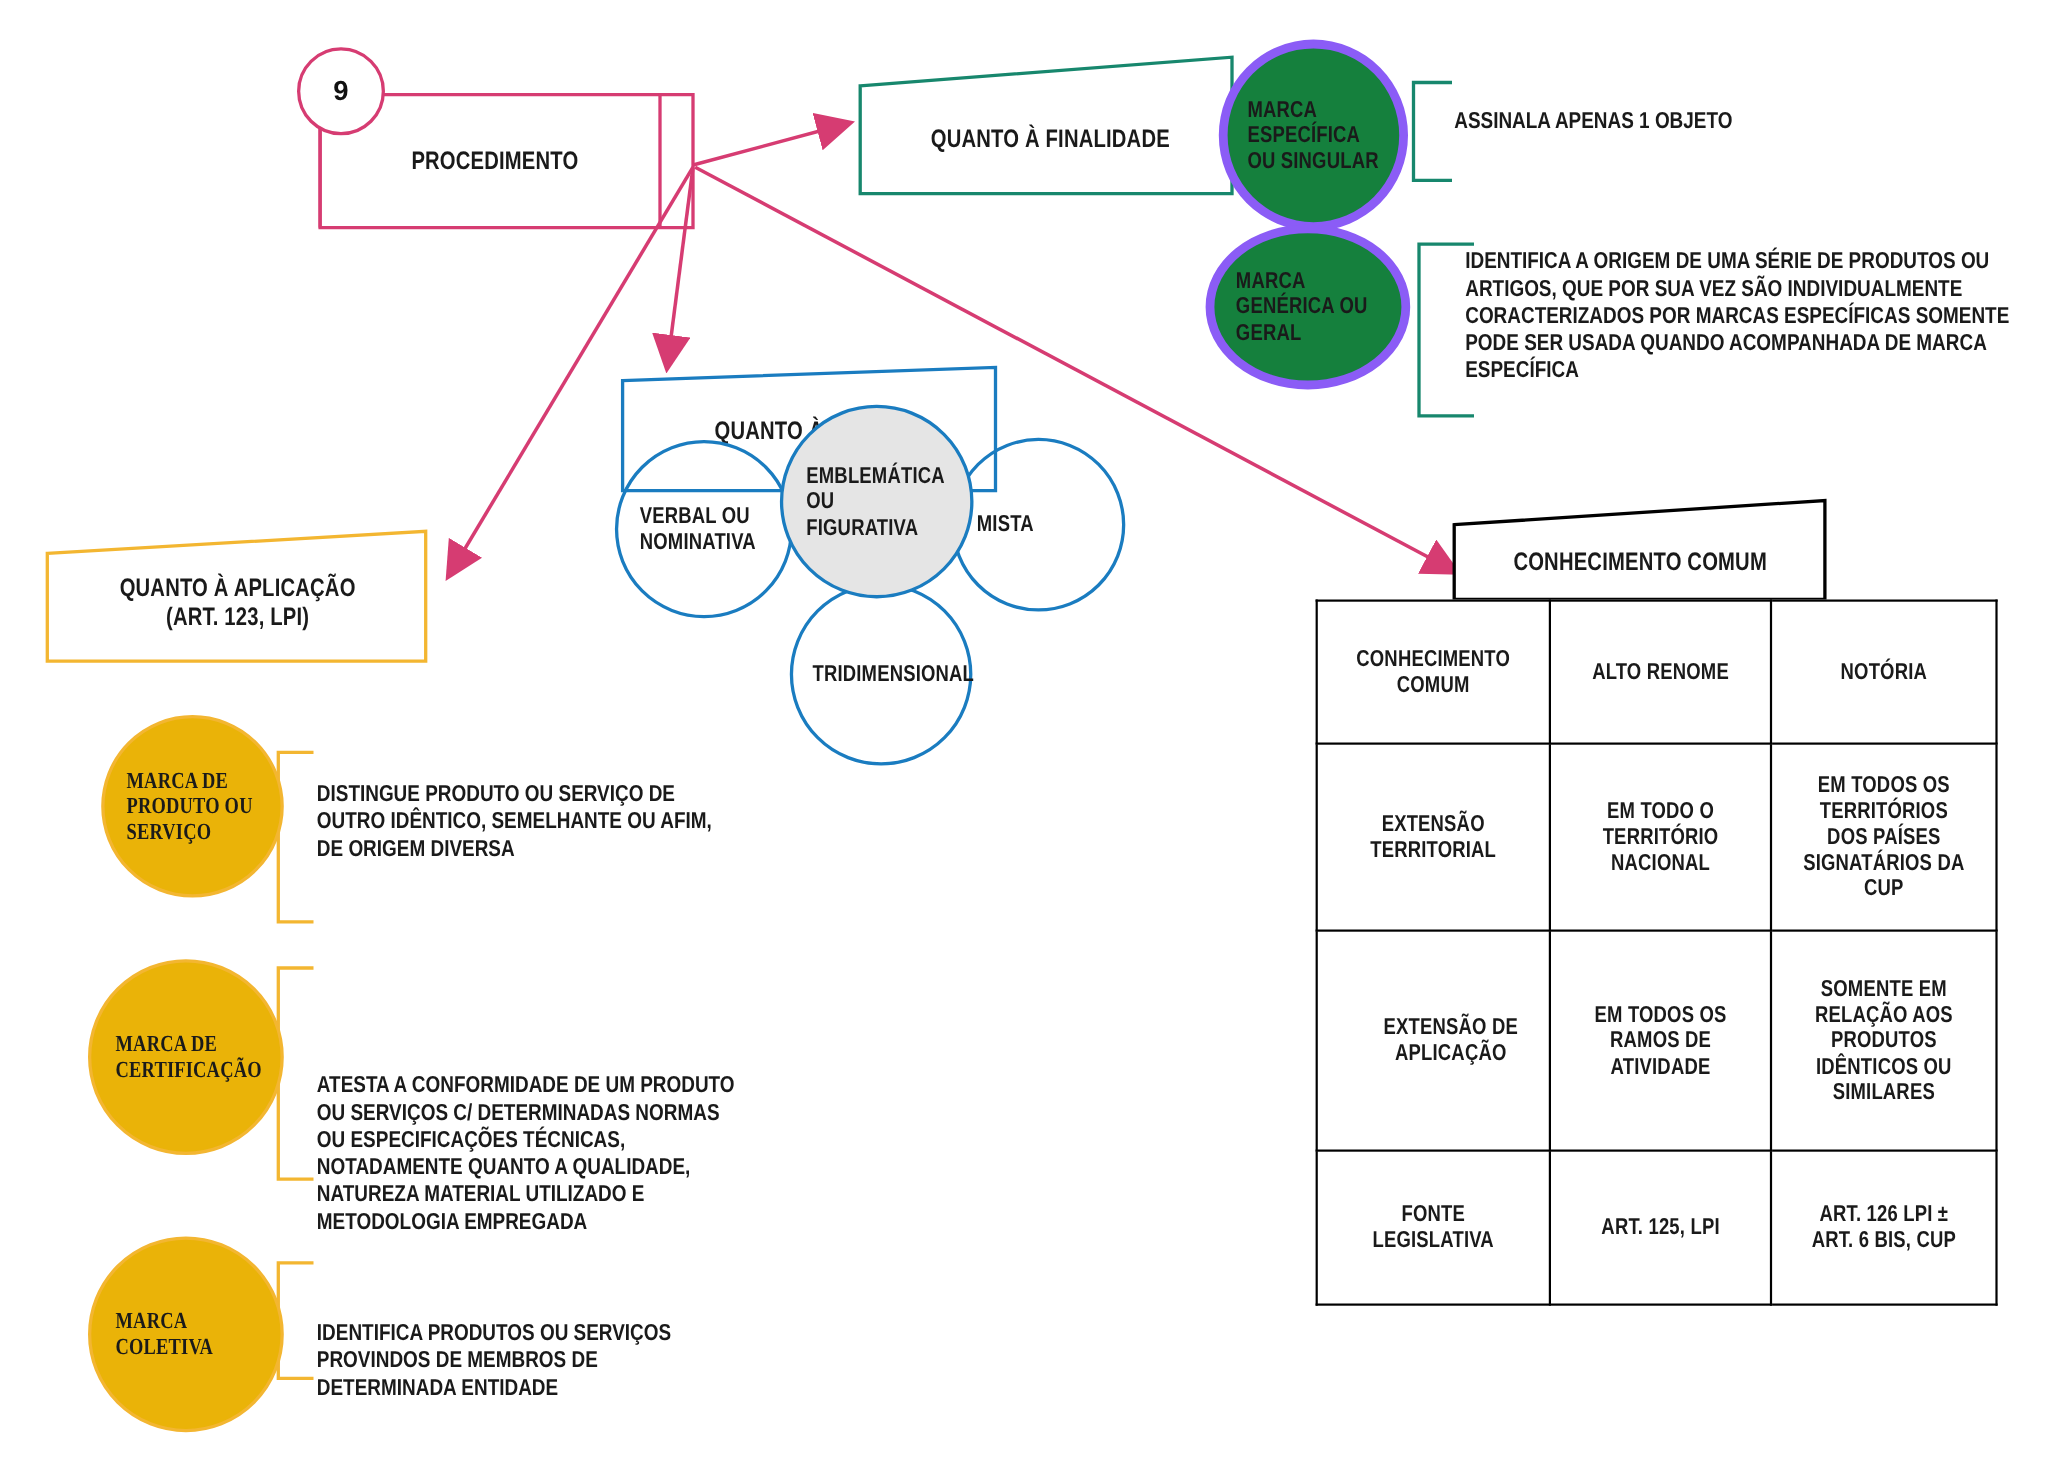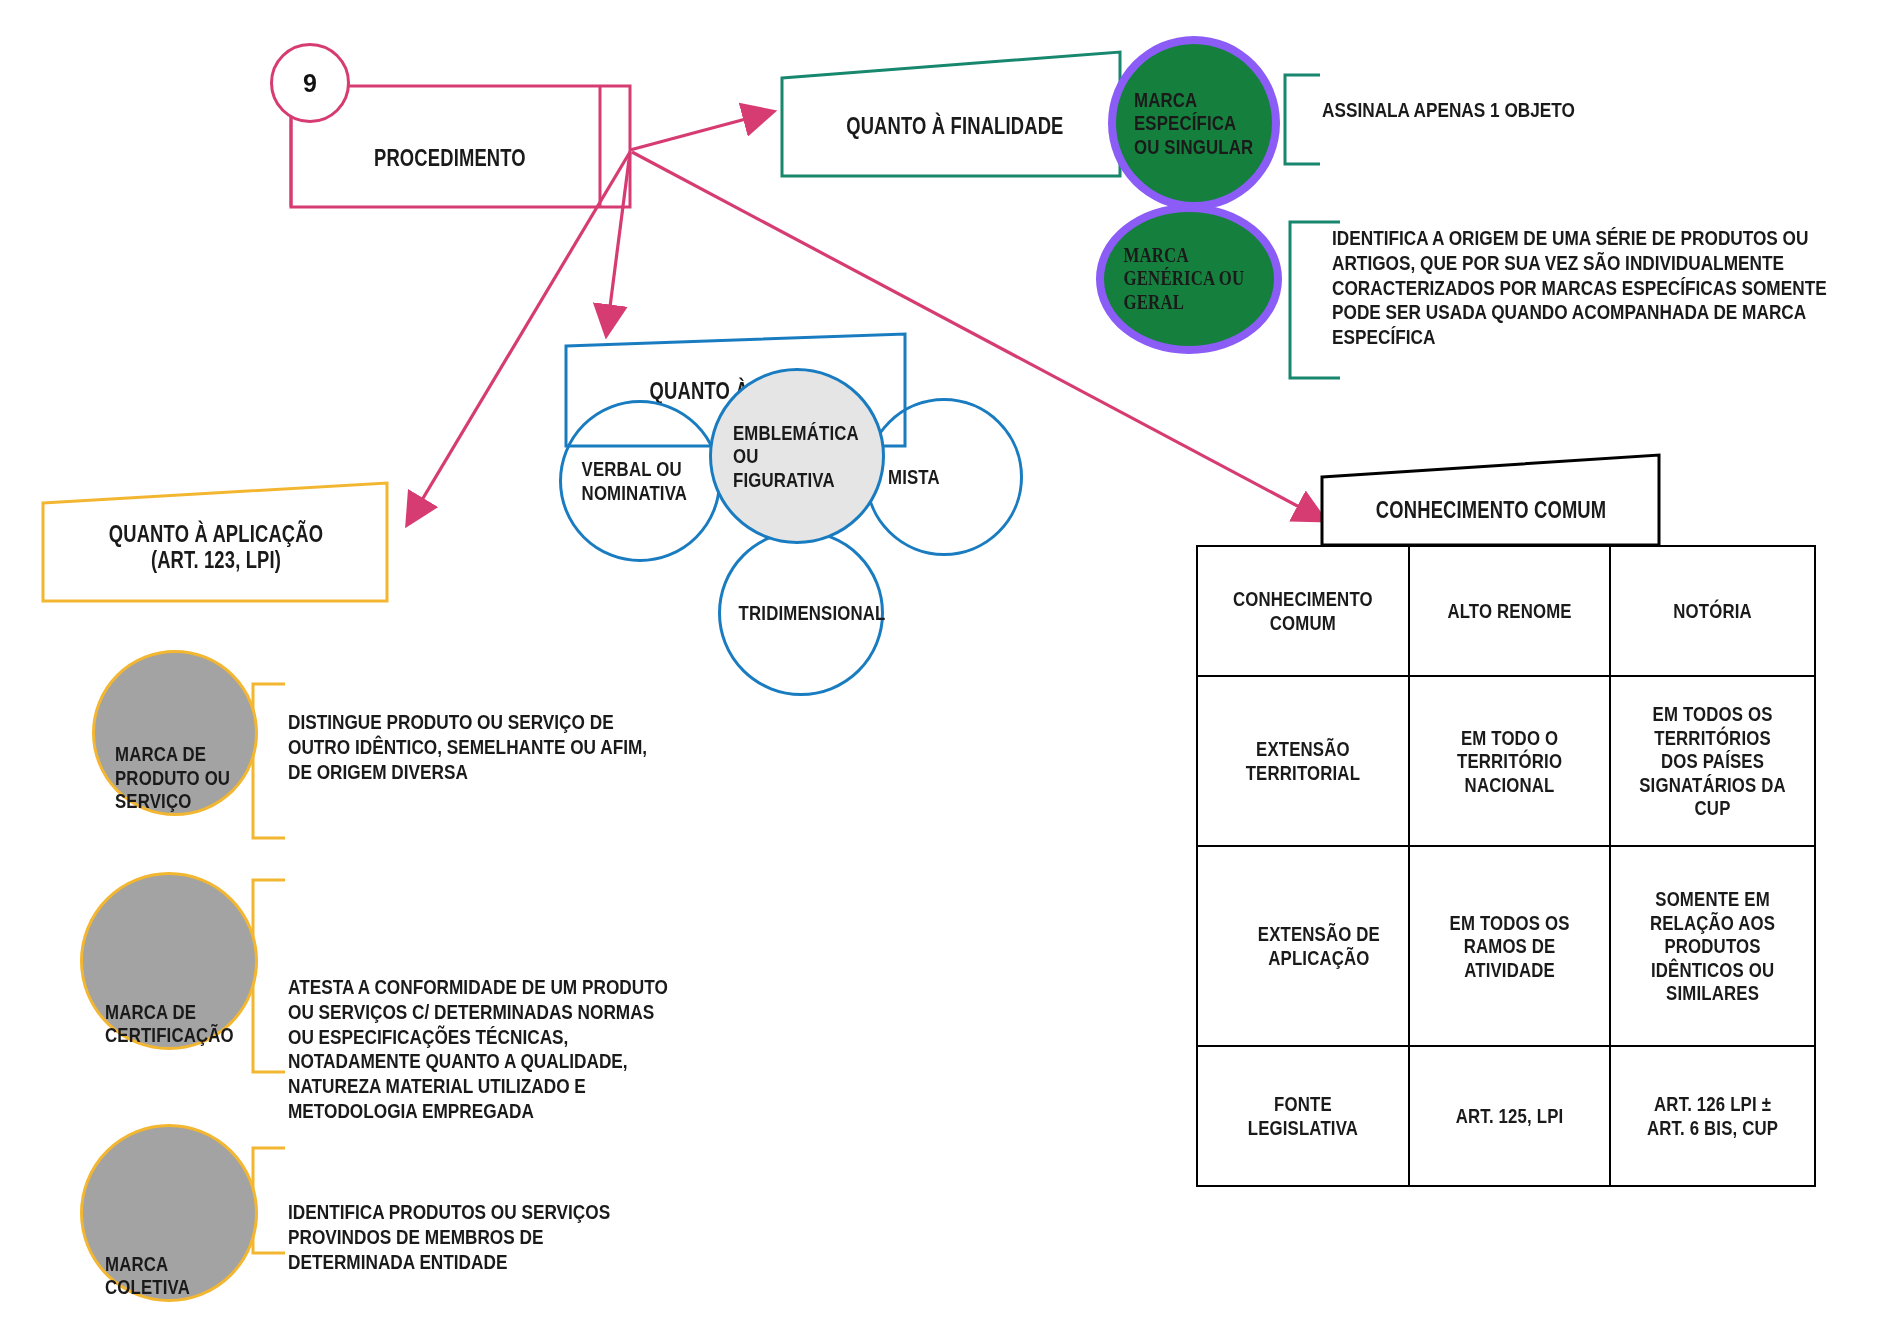--- a/index.html
+++ b/index.html
@@ -30,22 +30,22 @@
     position:absolute;border:8px solid #8b5cf6;border-radius:50%;background:#15803d;z-index:4;
     display:flex;align-items:center;justify-content:center;
   }
   
   .blue-circle{
     position:absolute;border:3px solid #1a7cc0;border-radius:50%;background:transparent;
     display:flex;align-items:center;justify-content:center;
   }
   
   .orange-circle{
-    position:absolute;border:3px solid #f3b631;border-radius:50%;background:#a3a3a3;
-    display:flex;align-items:flex-end;justify-content:center;
+    position:absolute;border:3px solid #f3b631;border-radius:50%;background:#eab308;
+    display:flex;align-items:center;justify-content:center;font-family:Liberation Serif, serif;
   }
 
   
   .tbl{
     position:absolute;border-collapse:collapse;background:#fff;
   }
   .tbl td{
     border:2.5px solid #000;text-align:center;vertical-align:middle;
     font-weight:bold;padding:4px 6px;
   }
@@ -90,33 +90,33 @@
     <path d="M285,880 L253,880 L253,1072 L285,1072" fill="none" stroke="#f3b631" stroke-width="3"></path>
     <path d="M285,1148 L253,1148 L253,1253 L285,1253" fill="none" stroke="#f3b631" stroke-width="3"></path>
 
     <path d="M1322,477 L1659,455 L1659,545 L1322,545 Z" fill="#fff" stroke="#000" stroke-width="3"></path>
   </svg>
 
   <div class="badge-9" style="left:270px;top:43px;">
     <span>9</span>
   </div>
 
-  <div class="node" style="left:300px;top:86px;width:300px;height:121px;margin-top:12px;">
+  <div class="node" style="left:300px;top:86px;width:300px;height:121px;">
     <div class="txt" style="font-size:23px;">PROCEDIMENTO</div>
   </div>
 
   <div class="node" style="left:790px;top:78px;width:330px;height:98px;">
     <div class="txt" style="font-size:23px;">QUANTO À FINALIDADE</div>
   </div>
 
   <div class="green-circle" style="left:1108px;top:36px;width:156px;height:158px;">
     <div class="txt" style="font-size:21px;width:150px;">MARCA ESPECÍFICA OU SINGULAR</div>
   </div>
 
-  <div class="green-circle" style="left:1096px;top:204px;width:170px;height:134px;font-family:Liberation Serif, serif;">
+  <div class="green-circle" style="left:1096px;top:204px;width:170px;height:134px;">
     <div class="txt" style="font-size:21px;width:165px;">MARCA GENÉRICA OU GERAL</div>
   </div>
 
   <div class="para" style="left:1322px;top:98px;width:640px;font-size:21px;">ASSINALA APENAS 1 OBJETO</div>
 
   <div class="para" style="left:1332px;top:226px;width:660px;font-size:21px;">IDENTIFICA A ORIGEM DE UMA SÉRIE DE PRODUTOS OU ARTIGOS, QUE POR SUA VEZ SÃO INDIVIDUALMENTE CORACTERIZADOS POR MARCAS ESPECÍFICAS SOMENTE PODE SER USADA QUANDO ACOMPANHADA DE MARCA ESPECÍFICA</div>
 
   <div class="node" style="left:570px;top:340px;width:332px;height:104px;">
     <div class="txt" style="font-size:23px;">QUANTO À FORMA</div>
   </div>

